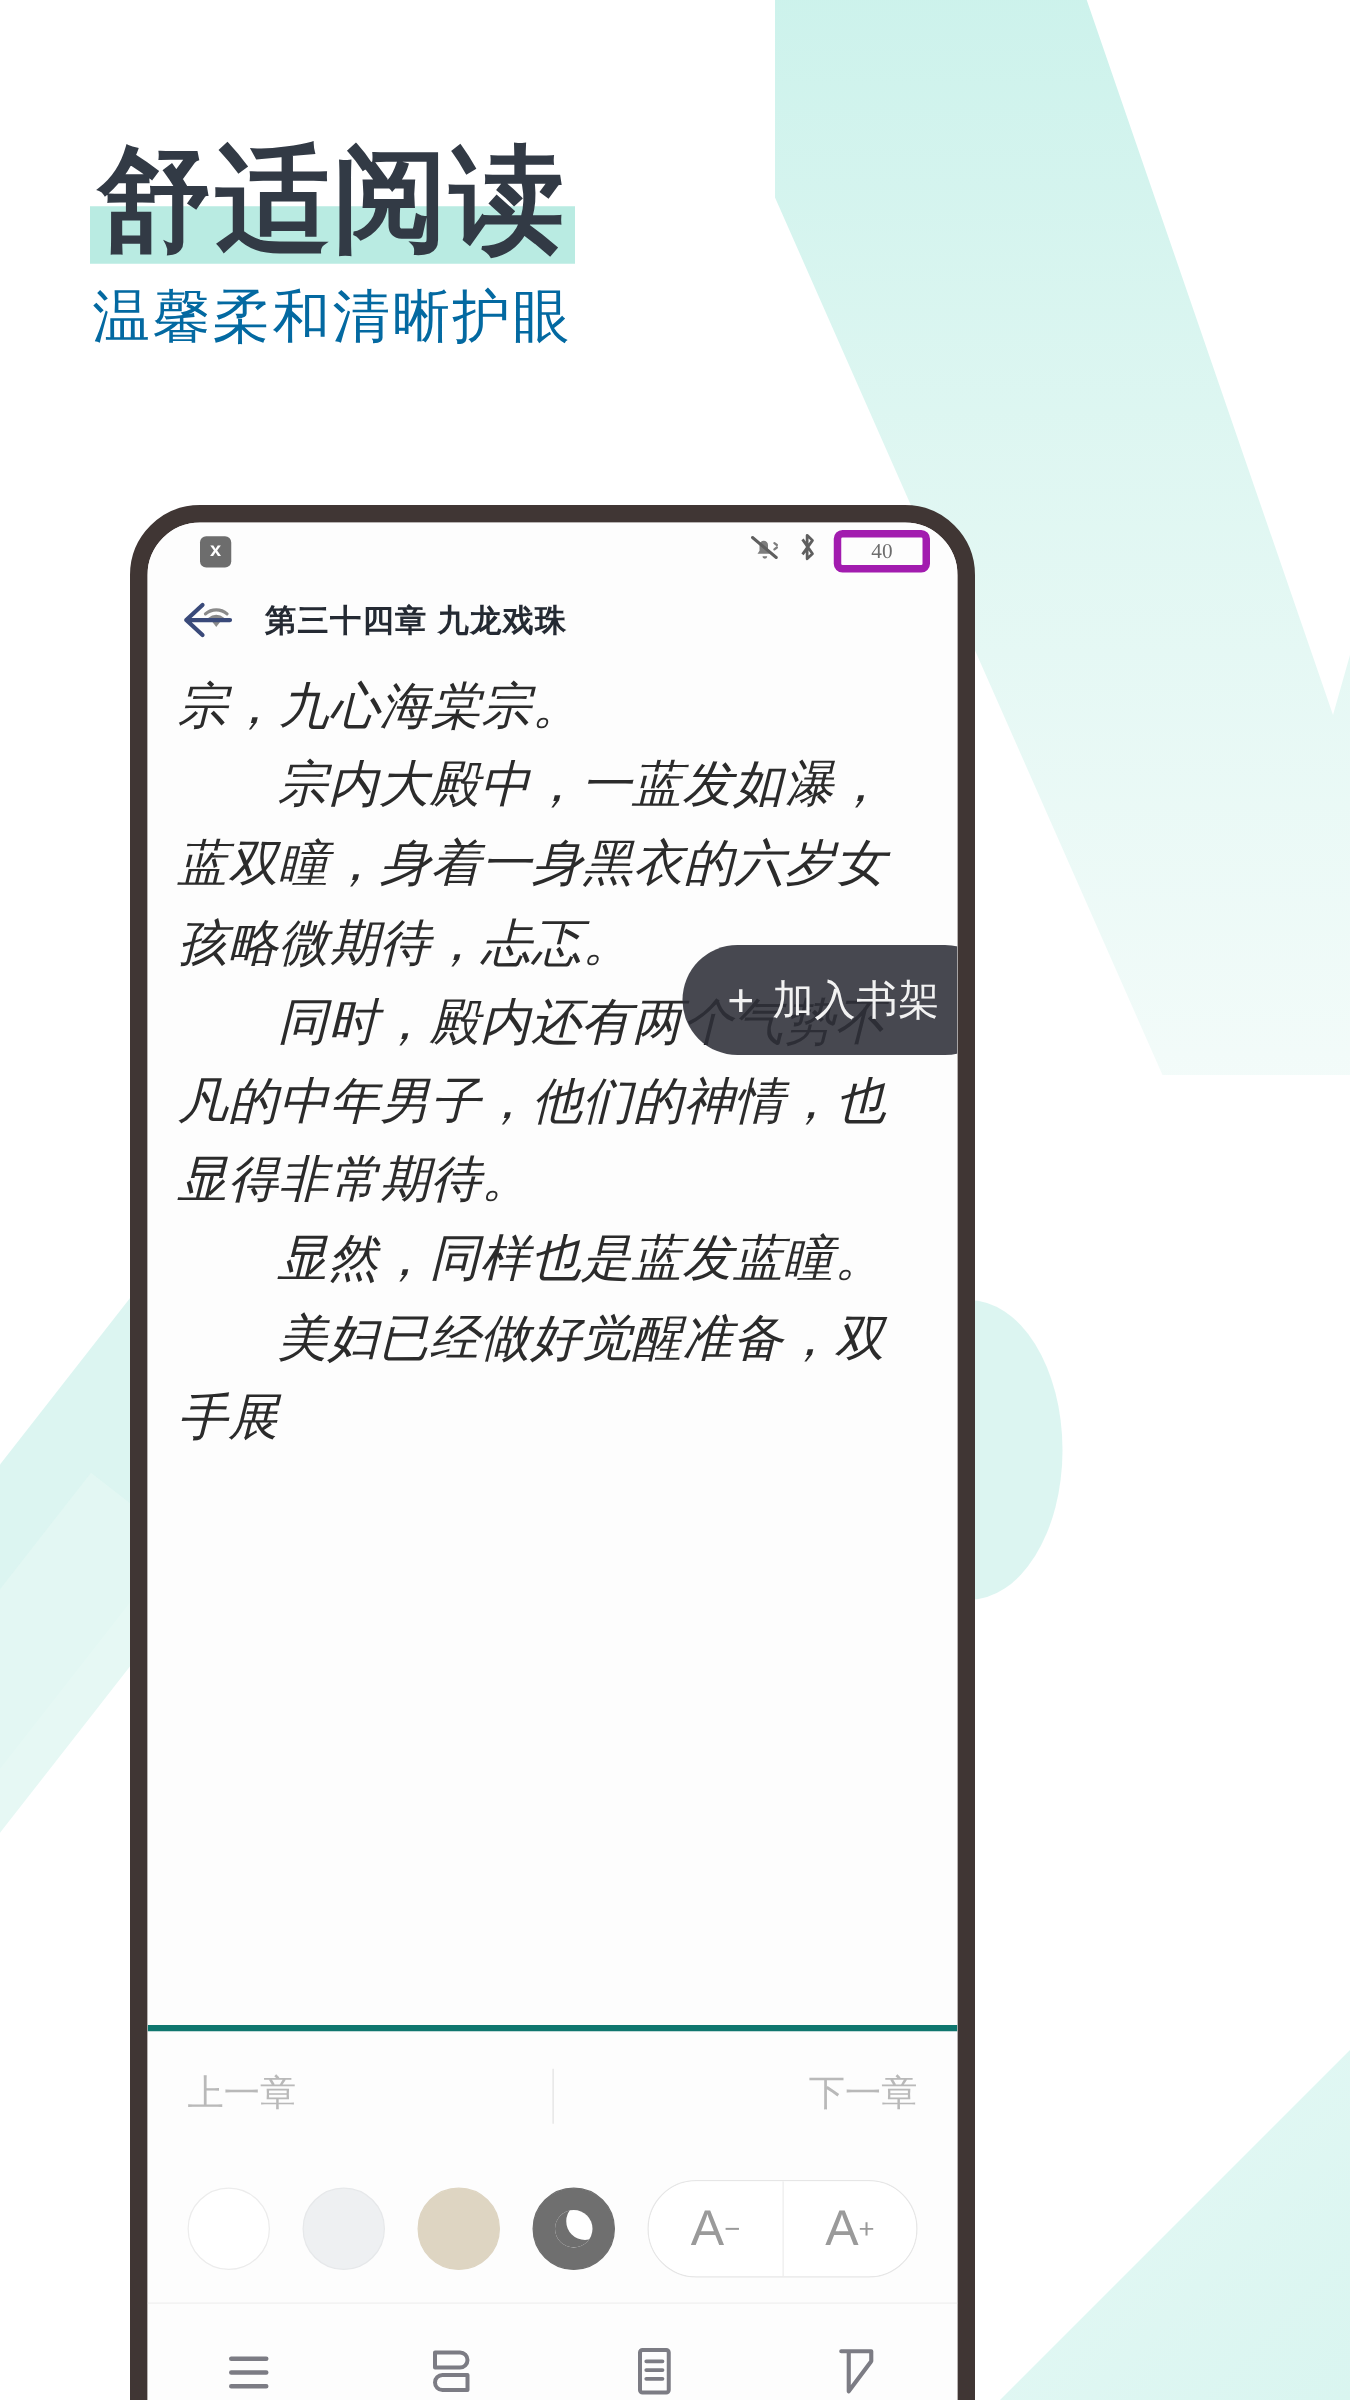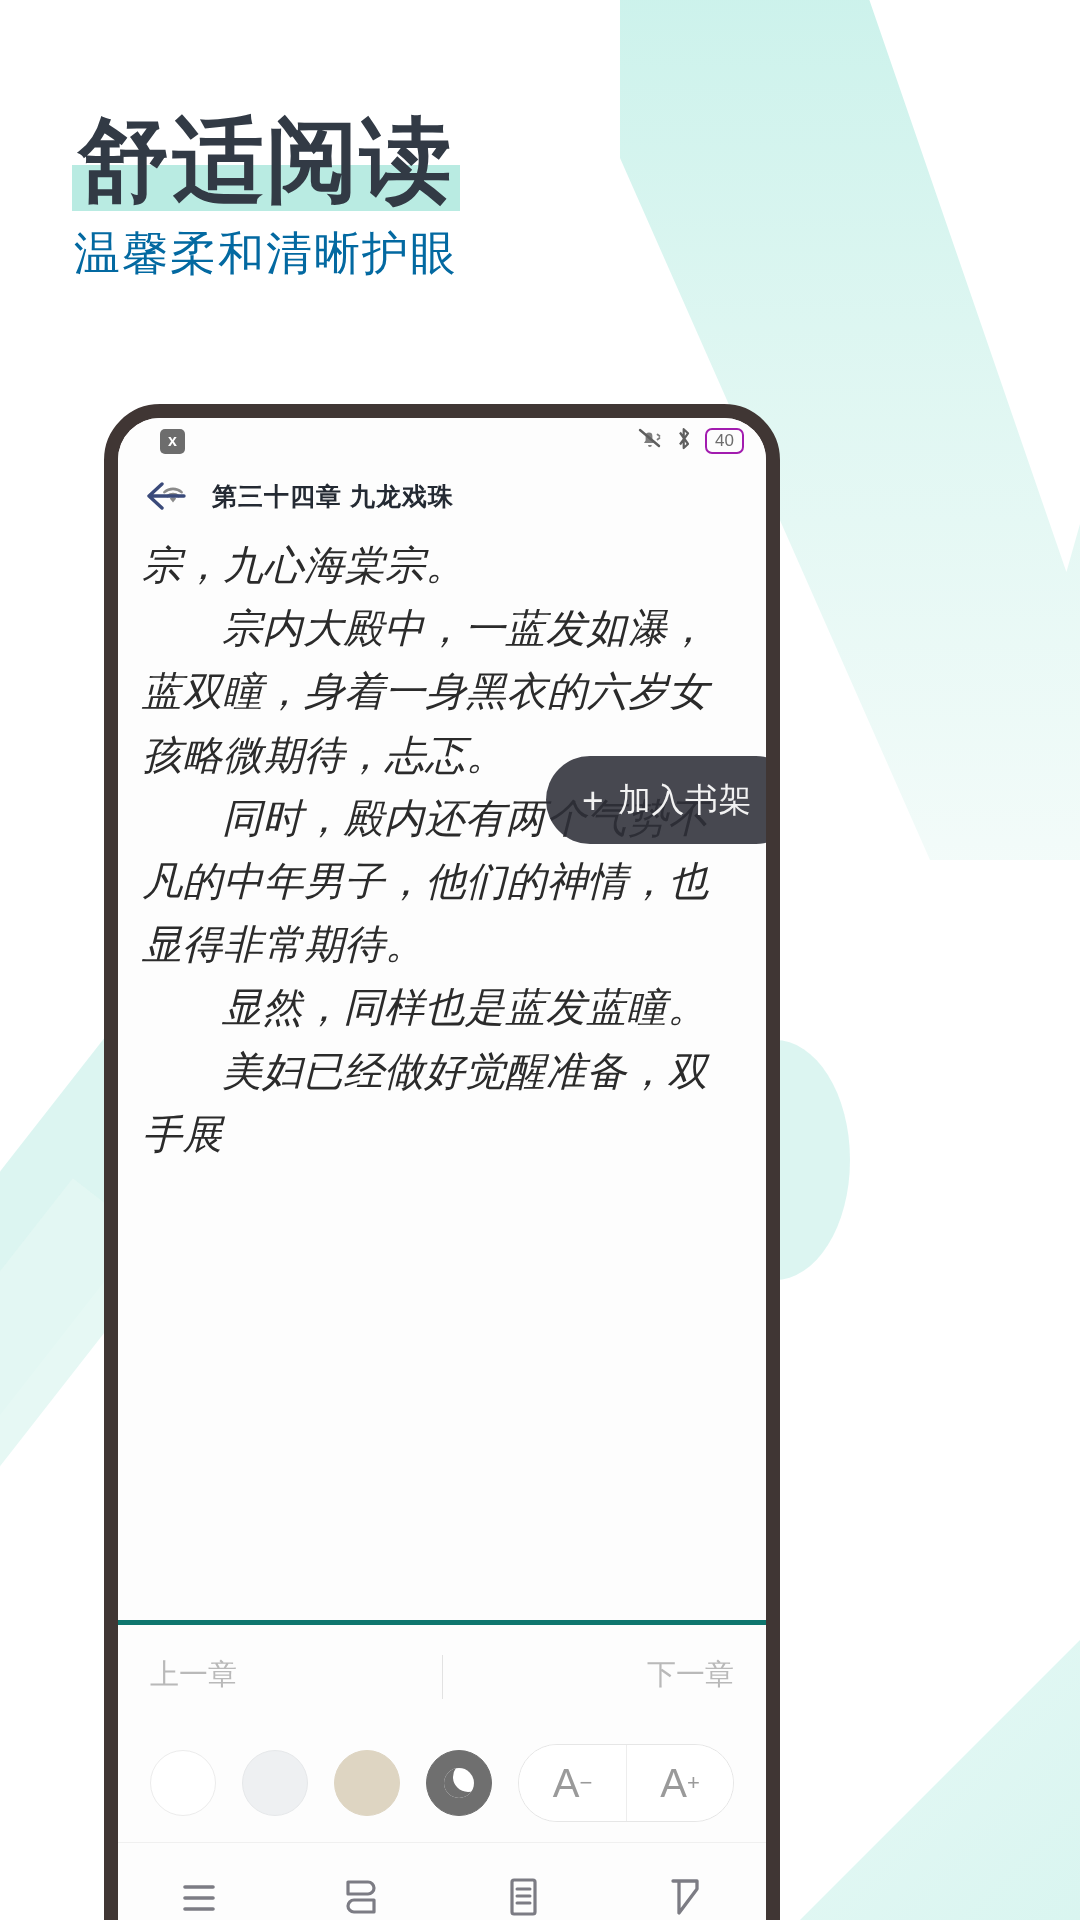--- a/index.html
+++ b/index.html
@@ -113,23 +113,23 @@
   }
   .sb-left{ display:flex; align-items:center; gap:28px;flex-direction:column; }
   .sb-right{ margin-left:auto; display:flex; align-items:center; gap:12px; }
   .sb-time{ font-size:25px; color:#6d6d6d; letter-spacing:.5px; }
   .ico-x{
     width:25px;height:25px;border-radius:5px;background:#6d6d6d;
     color:#fff;font-size:16px;font-weight:bold;
     display:flex;align-items:center;justify-content:center;
   }
   .battery{
-    border:2px solid #a21caf; border-radius:7px;
-    padding:1px 8px; font-size:17px; color:#6d6d6d;
-    display:flex;align-items:center;
+    border:6px solid #a21caf; border-radius:7px;
+    padding:1px 24px; font-size:17px; color:#6d6d6d;
+    display:flex;align-items:center;font-family:Liberation Serif, serif;
   }
 
   
   .rd-header{
     display:flex; align-items:center; gap:24px;
     padding:10px 26px 16px 26px;
     flex:0 0 auto;
   }
   .back-arrow{ width:44px;height:44px; display:flex;align-items:center;justify-content:center; }
   .chapter-title{

